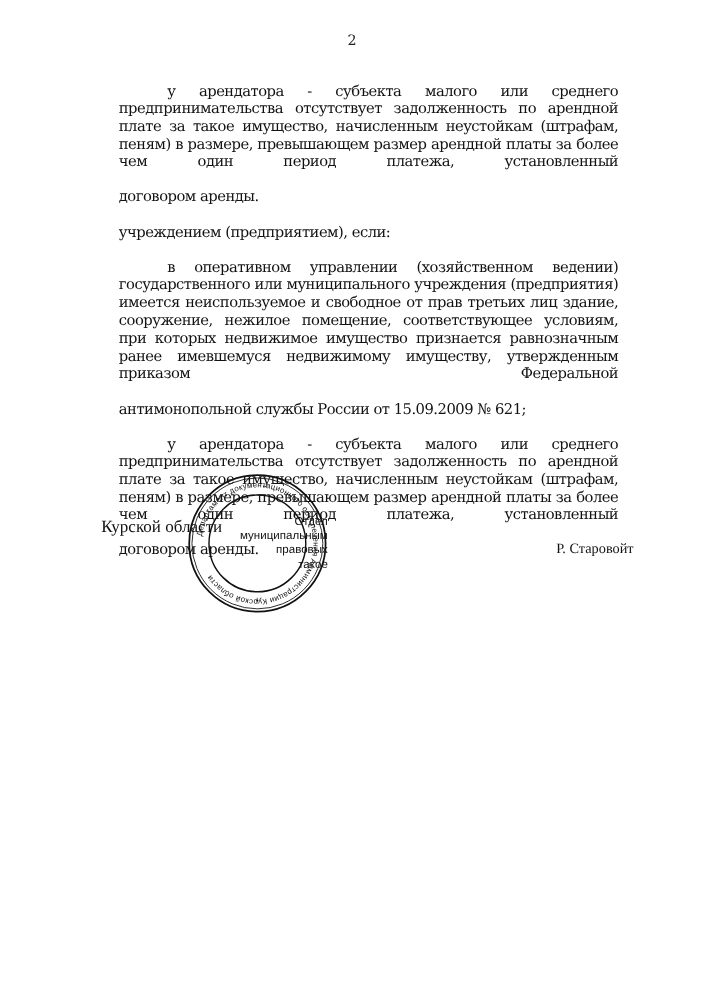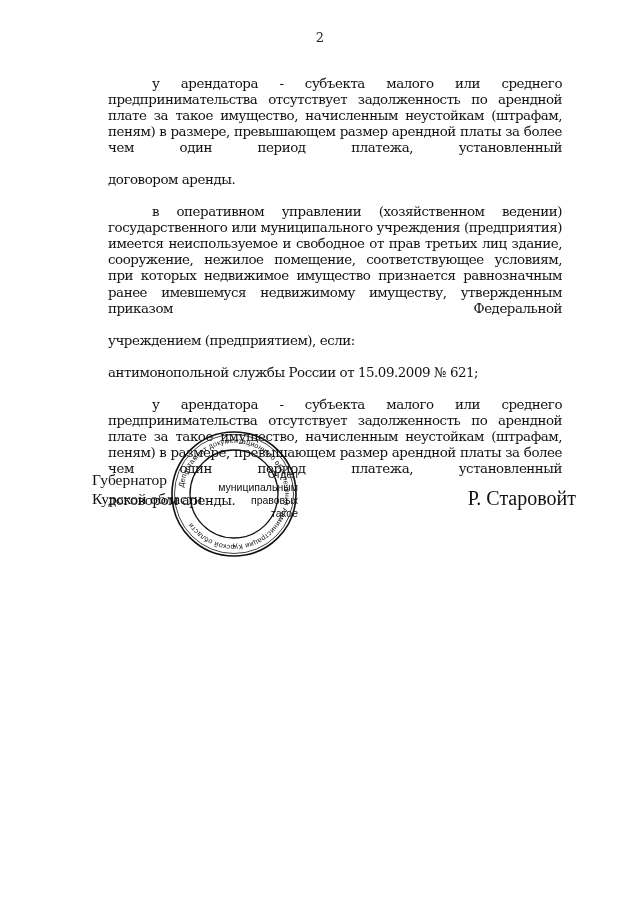--- a/index.html
+++ b/index.html
@@ -15,21 +15,21 @@
     }
     .para { margin: 16px; text-align: justify; text-align-last: left; text-indent: 44px; }
     .para.spread-last { text-align-last: justify; }
     .signature {
       position: absolute; left: 92px; top: 470px; width: 486px;
       font-family: "Liberation Serif", serif; font-size: 15.5px; line-height: 19px;
     }
     .sig-title-line { display: block; }
     .sig-name {
       position: absolute; right: 2px; top: 19px;
-      font-family: "Liberation Serif", serif; font-size: 20px;
+      font-family: "Liberation Serif", serif; font-size: 13px;
     }
     .stamp {
       position: absolute; left: 170px; top: 430px; width: 128px; height: 128px;
     }
     .stamp-center {
       position: absolute; left: 0; top: 38px; width: 128px; text-align: right;
       font-family: "Liberation Sans", sans-serif; font-size: 10.5px; line-height: 13px; color: #111;
     }
   </style>
 </head>
@@ -44,49 +44,48 @@
     <p class="para spread-last">
       <span>у арендатора - субъекта малого или среднего предпринимательства</span>
       <span>отсутствует задолженность по арендной плате за такое имущество,</span>
       <span>начисленным неустойкам (штрафам, пеням) в размере, превышающем</span>
       <span>размер арендной платы за более чем один период платежа, установленный</span>
     </p>
     <p class="para" style="text-indent:0">
       <span>договором аренды.</span>
     </p>
 
+    <p class="para" style="text-indent:0">
+      <span>учреждением (предприятием), если:</span>
+    </p>
+
     <p class="para spread-last">
       <span>в оперативном управлении (хозяйственном ведении)</span>
       <span>государственного или муниципального учреждения (предприятия) имеется</span>
       <span>неиспользуемое и свободное от прав третьих лиц здание, сооружение,</span>
       <span>нежилое помещение, соответствующее условиям, при которых</span>
       <span>недвижимое имущество признается равнозначным ранее имевшемуся</span>
       <span>недвижимому имуществу, утвержденным приказом Федеральной</span>
-    </p>
-
-    <p class="para" style="text-indent:0">
-      <span>учреждением (предприятием), если:</span>
     </p>
     <p class="para" style="text-indent:0">
       <span>антимонопольной службы России от 15.09.2009 № 621;</span>
     </p>
 
     <p class="para spread-last">
       <span>у арендатора - субъекта малого или среднего предпринимательства</span>
       <span>отсутствует задолженность по арендной плате за такое имущество,</span>
       <span>начисленным неустойкам (штрафам, пеням) в размере, превышающем</span>
       <span>размер арендной платы за более чем один период платежа, установленный</span>
     </p>
     <p class="para" style="text-indent:0">
       <span>договором аренды.</span>
     </p>
   </div>
 
   <div class="signature">
-    <span class="sig-title-line">Губернатор</span>
     <span class="sig-title-line">Курской области</span>
     <span class="sig-name">Р. Старовойт</span>
   </div>
 
   <div class="stamp">
     <svg width="128" height="128" viewBox="0 0 128 128">
       <defs>
         <path id="ringPath" d="M64,64 m-51,0 a51,51 0 1,1 102,0 a51,51 0 1,1 -102,0"></path>
       </defs>
       <circle cx="64" cy="64" r="62" fill="none" stroke="#111" stroke-width="1.6"></circle>

